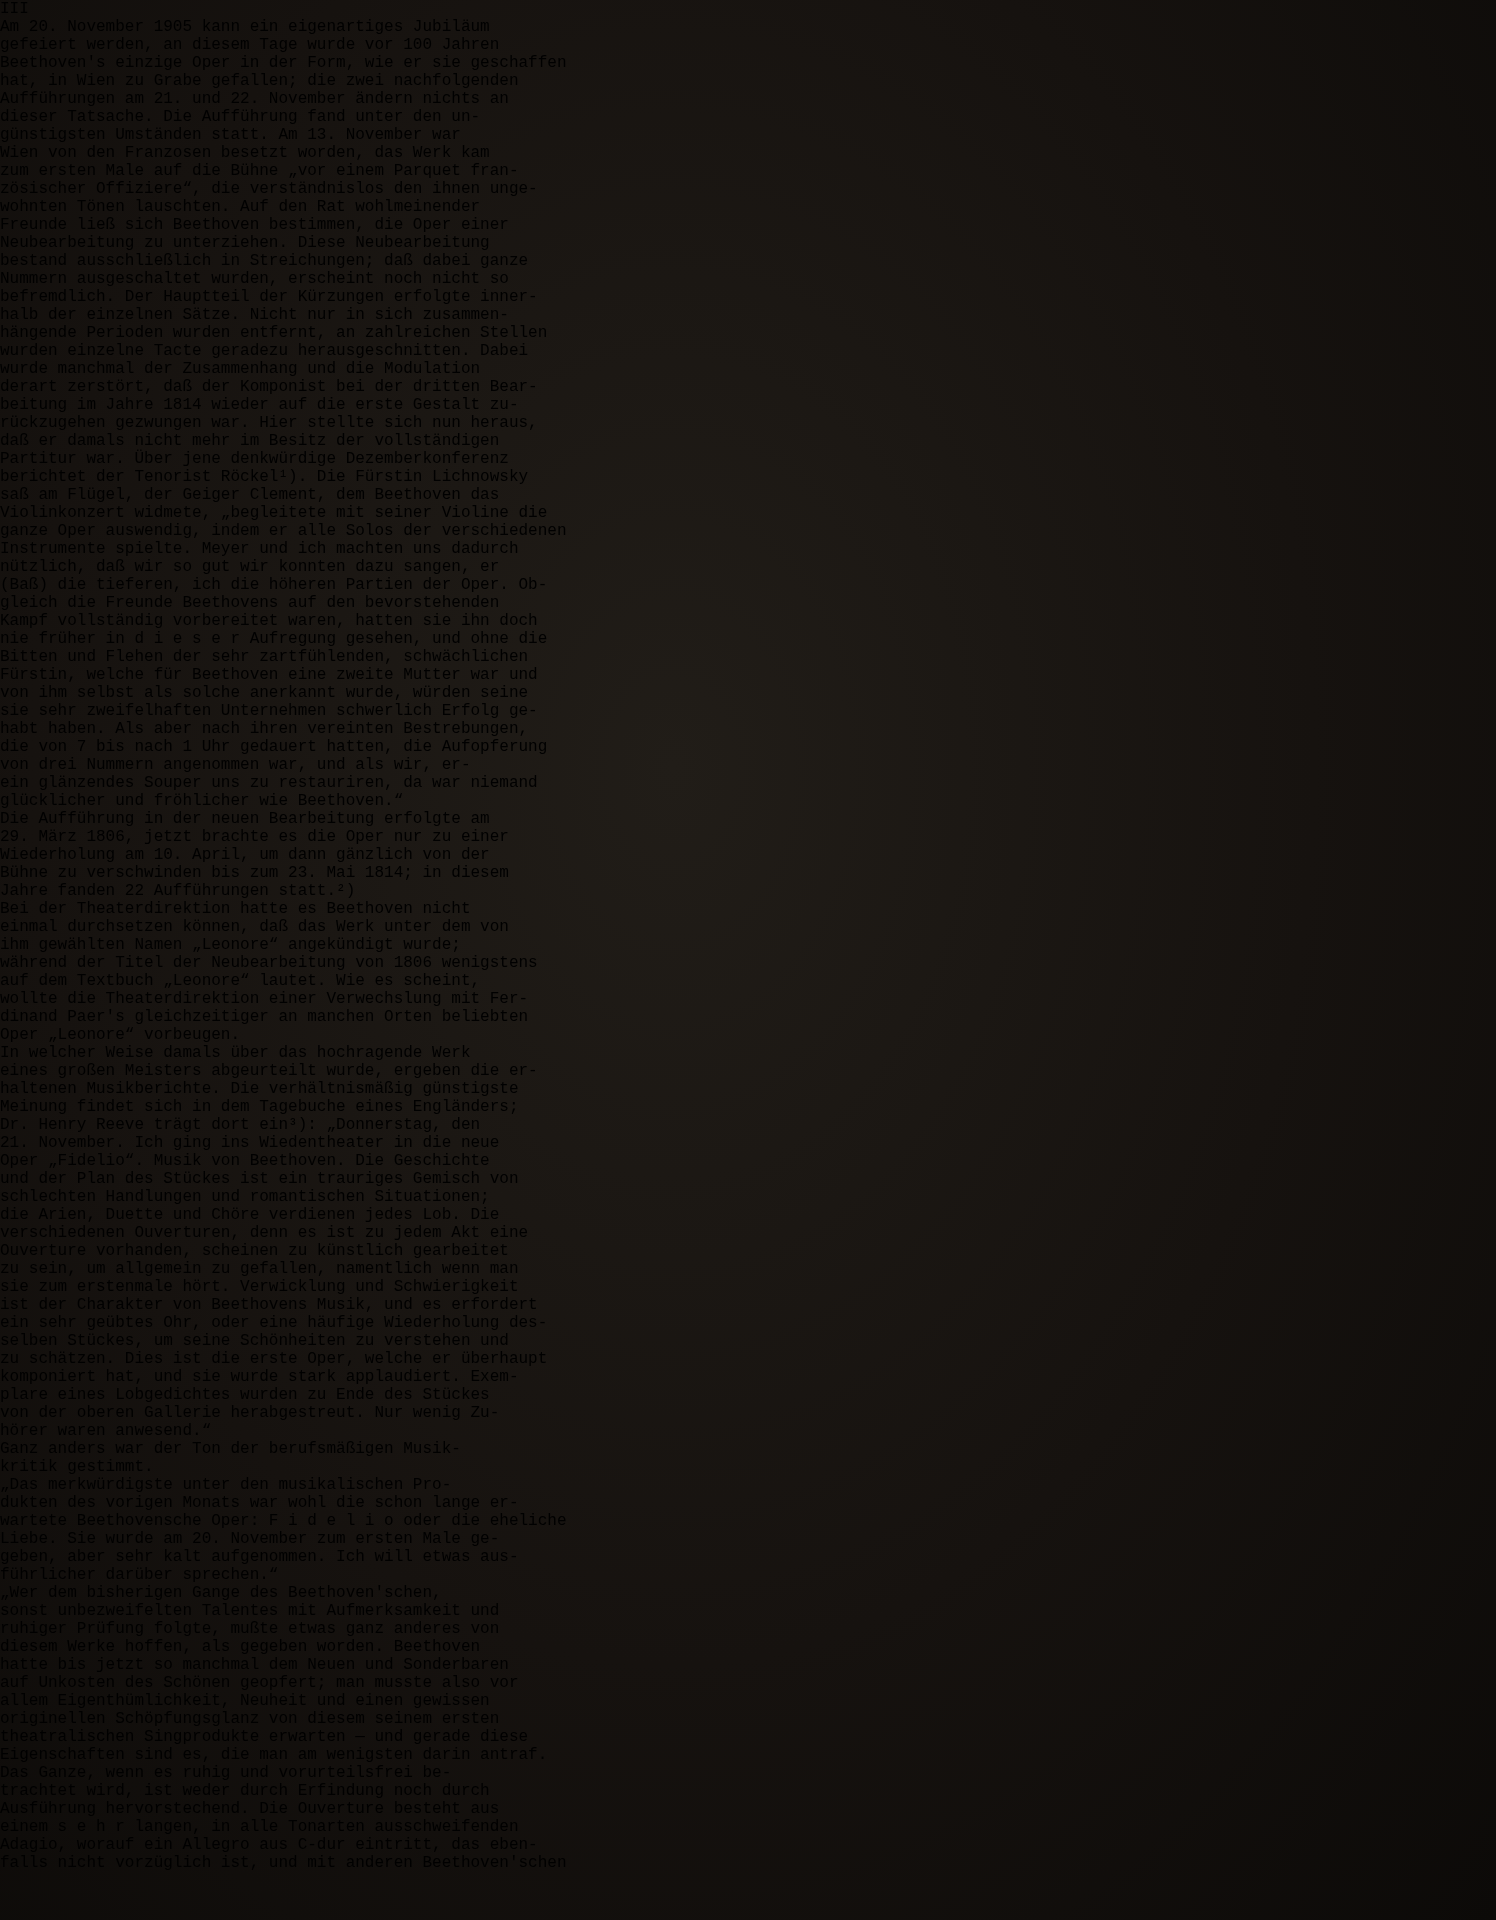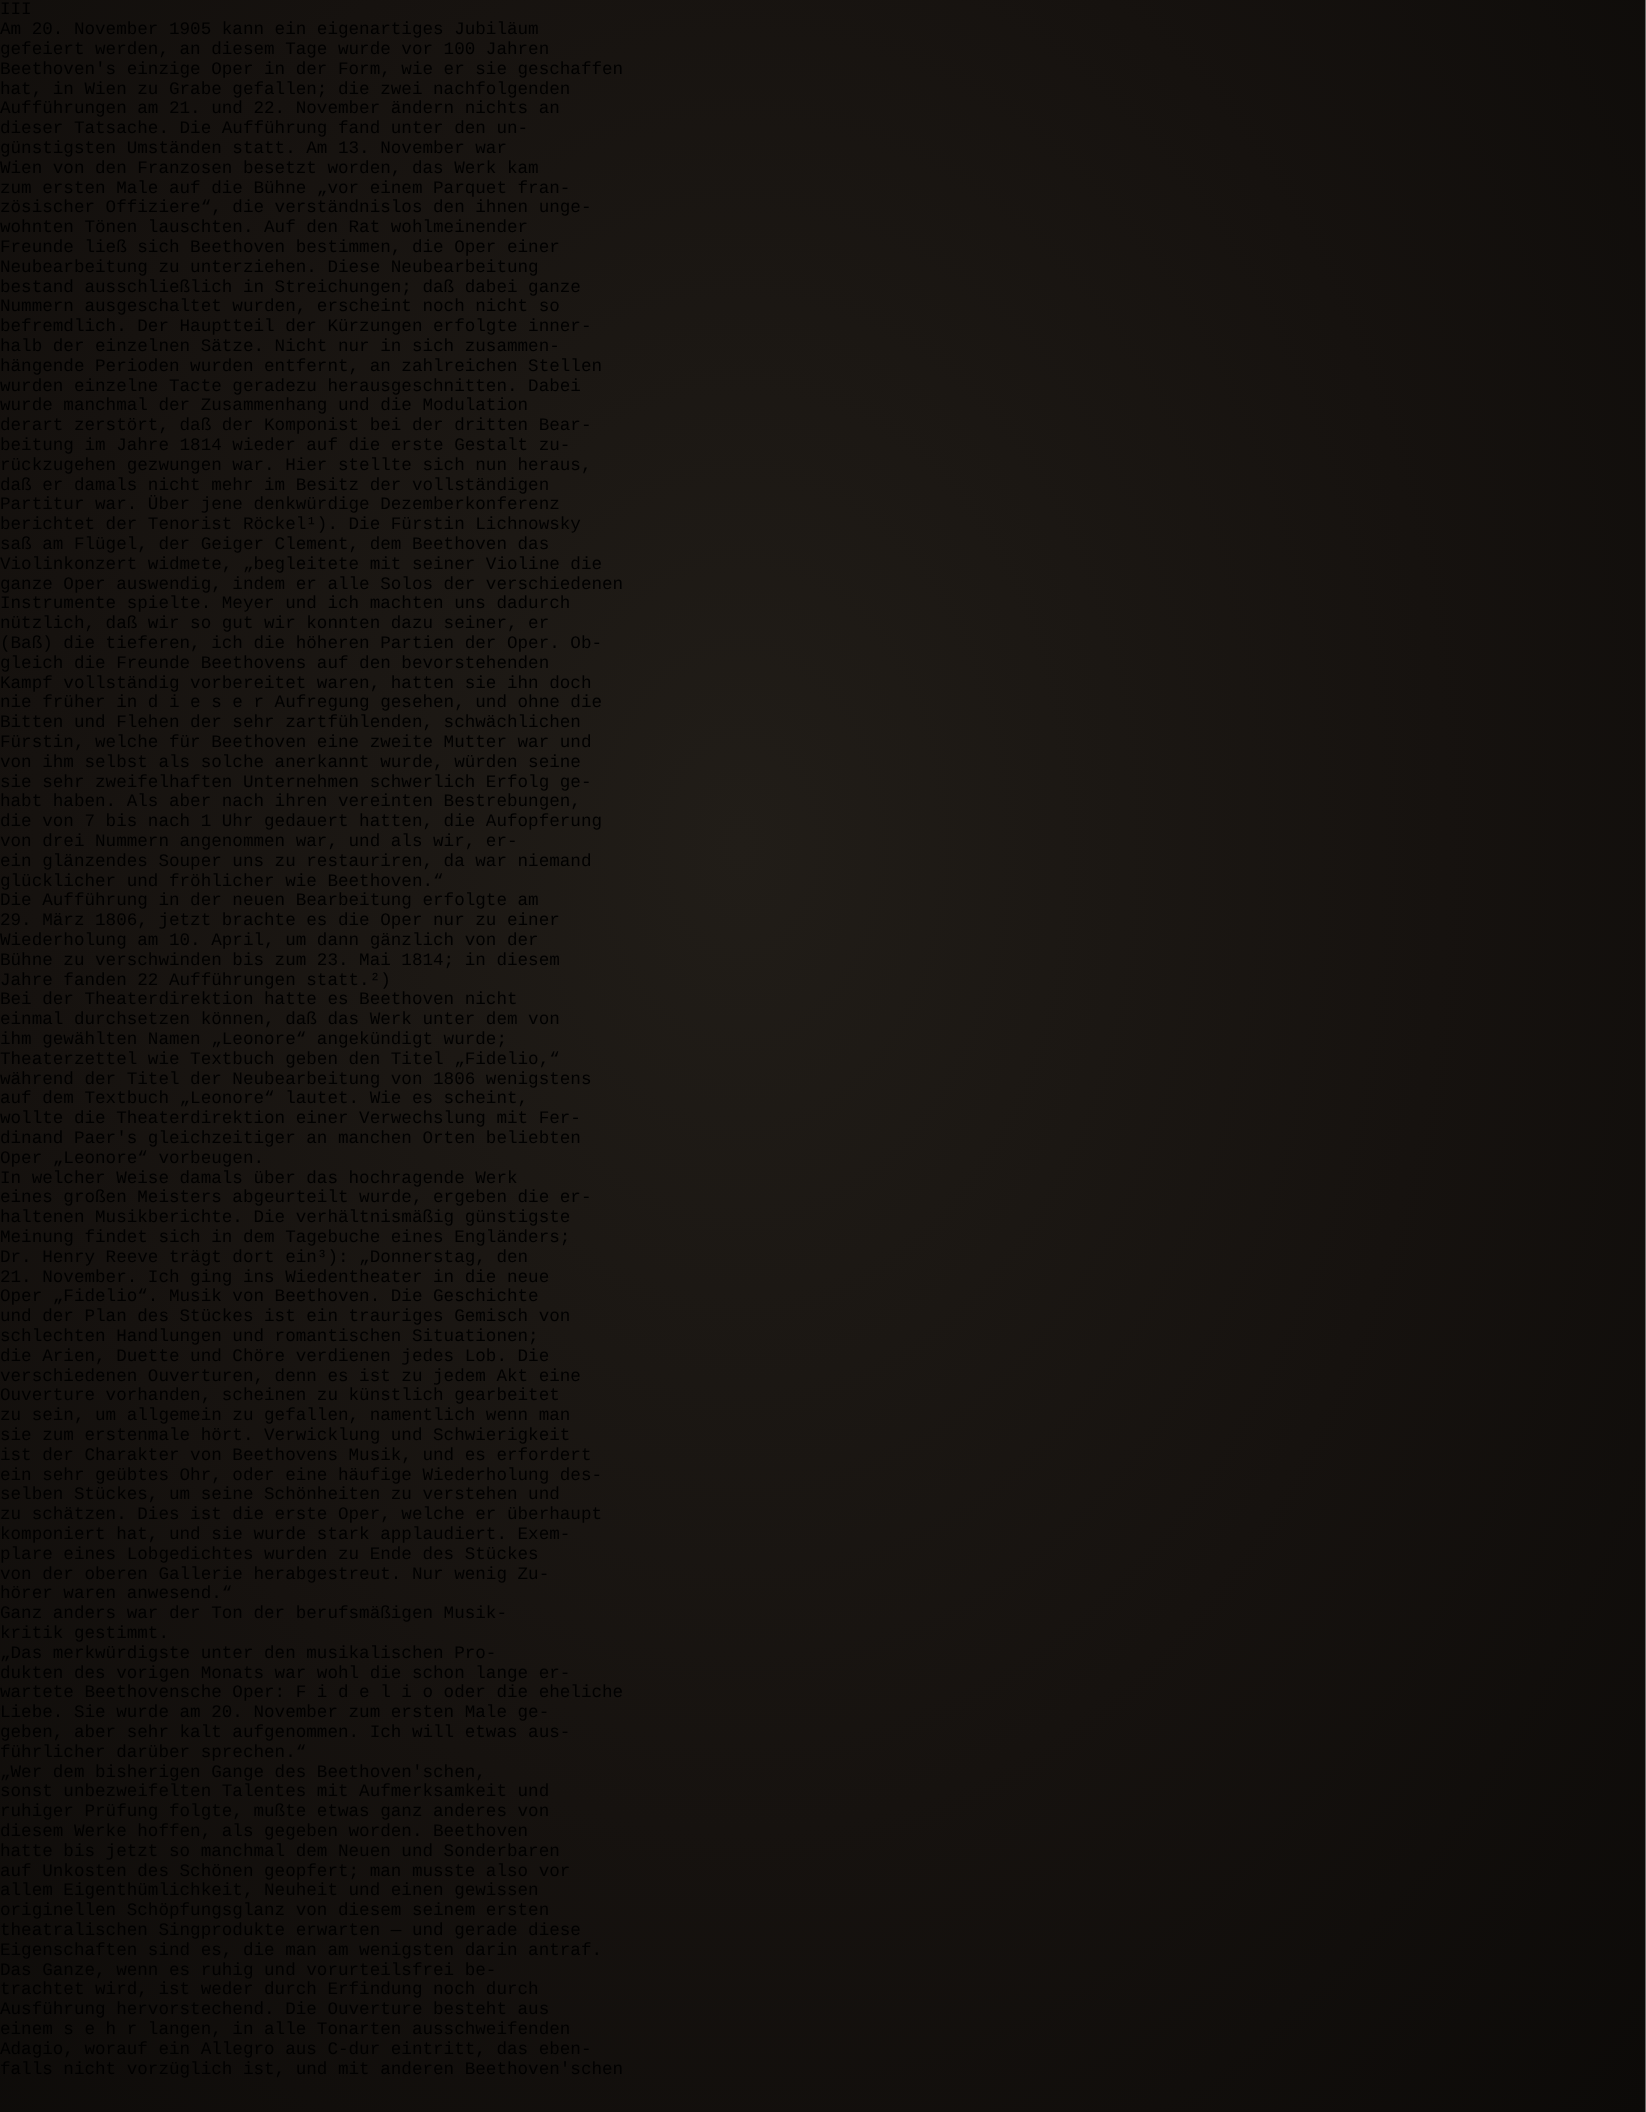--- a/index.html
+++ b/index.html
@@ -110,21 +110,21 @@
           <div class="line">derart zerstört, daß der Komponist bei der dritten Bear-</div>
           <div class="line">beitung im Jahre 1814 wieder auf die erste Gestalt zu-</div>
           <div class="line">rückzugehen gezwungen war.  Hier stellte sich nun heraus,</div>
           <div class="line">daß er damals nicht mehr im Besitz der vollständigen</div>
           <div class="line">Partitur war.  Über jene denkwürdige Dezemberkonferenz</div>
           <div class="line">berichtet der Tenorist Röckel¹).  Die Fürstin Lichnowsky</div>
           <div class="line">saß am Flügel, der Geiger Clement, dem Beethoven das</div>
           <div class="line">Violinkonzert widmete, „begleitete mit seiner Violine die</div>
           <div class="line">ganze Oper auswendig, indem er alle Solos der verschiedenen</div>
           <div class="line">Instrumente spielte.  Meyer und ich machten uns dadurch</div>
-          <div class="line">nützlich, daß wir so gut wir konnten dazu seiner, er</div>
+          <div class="line">nützlich, daß wir so gut wir konnten dazu sangen, er</div>
           <div class="line">(Baß) die tieferen, ich die höheren Partien der Oper.  Ob-</div>
           <div class="line">gleich die Freunde Beethovens auf den bevorstehenden</div>
           <div class="line">Kampf vollständig vorbereitet waren, hatten sie ihn doch</div>
           <div class="line">nie früher in d i e s e r Aufregung gesehen, und ohne die</div>
           <div class="line">Bitten und Flehen der sehr zartfühlenden, schwächlichen</div>
           <div class="line">Fürstin, welche für Beethoven eine zweite Mutter war und</div>
           <div class="line">von ihm selbst als solche anerkannt wurde, würden seine</div>
           <div class="line">sie sehr zweifelhaften Unternehmen schwerlich Erfolg ge-</div>
           <div class="line">habt haben.  Als aber nach ihren vereinten Bestrebungen,</div>
           <div class="line">die von 7 bis nach 1 Uhr gedauert hatten, die Aufopferung</div>
@@ -139,21 +139,20 @@
           <div class="line">Bühne zu verschwinden bis zum 23. Mai 1814; in diesem</div>
           <div class="line endline">Jahre fanden 22 Aufführungen statt.²)</div>
         </div>
       </div>
 
     <div class="col col-right">
         <div class="para indent">
           <div class="line first">Bei der Theaterdirektion hatte es Beethoven nicht</div>
           <div class="line">einmal durchsetzen können, daß das Werk unter dem von</div>
           <div class="line">ihm gewählten Namen „Leonore“ angekündigt wurde;</div>
-          <div class="line">Theaterzettel wie Textbuch geben den Titel „Fidelio,“</div>
           <div class="line">während der Titel der Neubearbeitung von 1806 wenigstens</div>
           <div class="line">auf dem Textbuch „Leonore“ lautet.  Wie es scheint,</div>
           <div class="line">wollte die Theaterdirektion einer Verwechslung mit Fer-</div>
           <div class="line">dinand Paer's gleichzeitiger an manchen Orten beliebten</div>
           <div class="line endline">Oper „Leonore“ vorbeugen.</div>
         </div>
         <div class="para indent">
           <div class="line first">In welcher Weise damals über das hochragende Werk</div>
           <div class="line">eines großen Meisters abgeurteilt wurde, ergeben die er-</div>
           <div class="line">haltenen Musikberichte.  Die verhältnismäßig günstigste</div>

